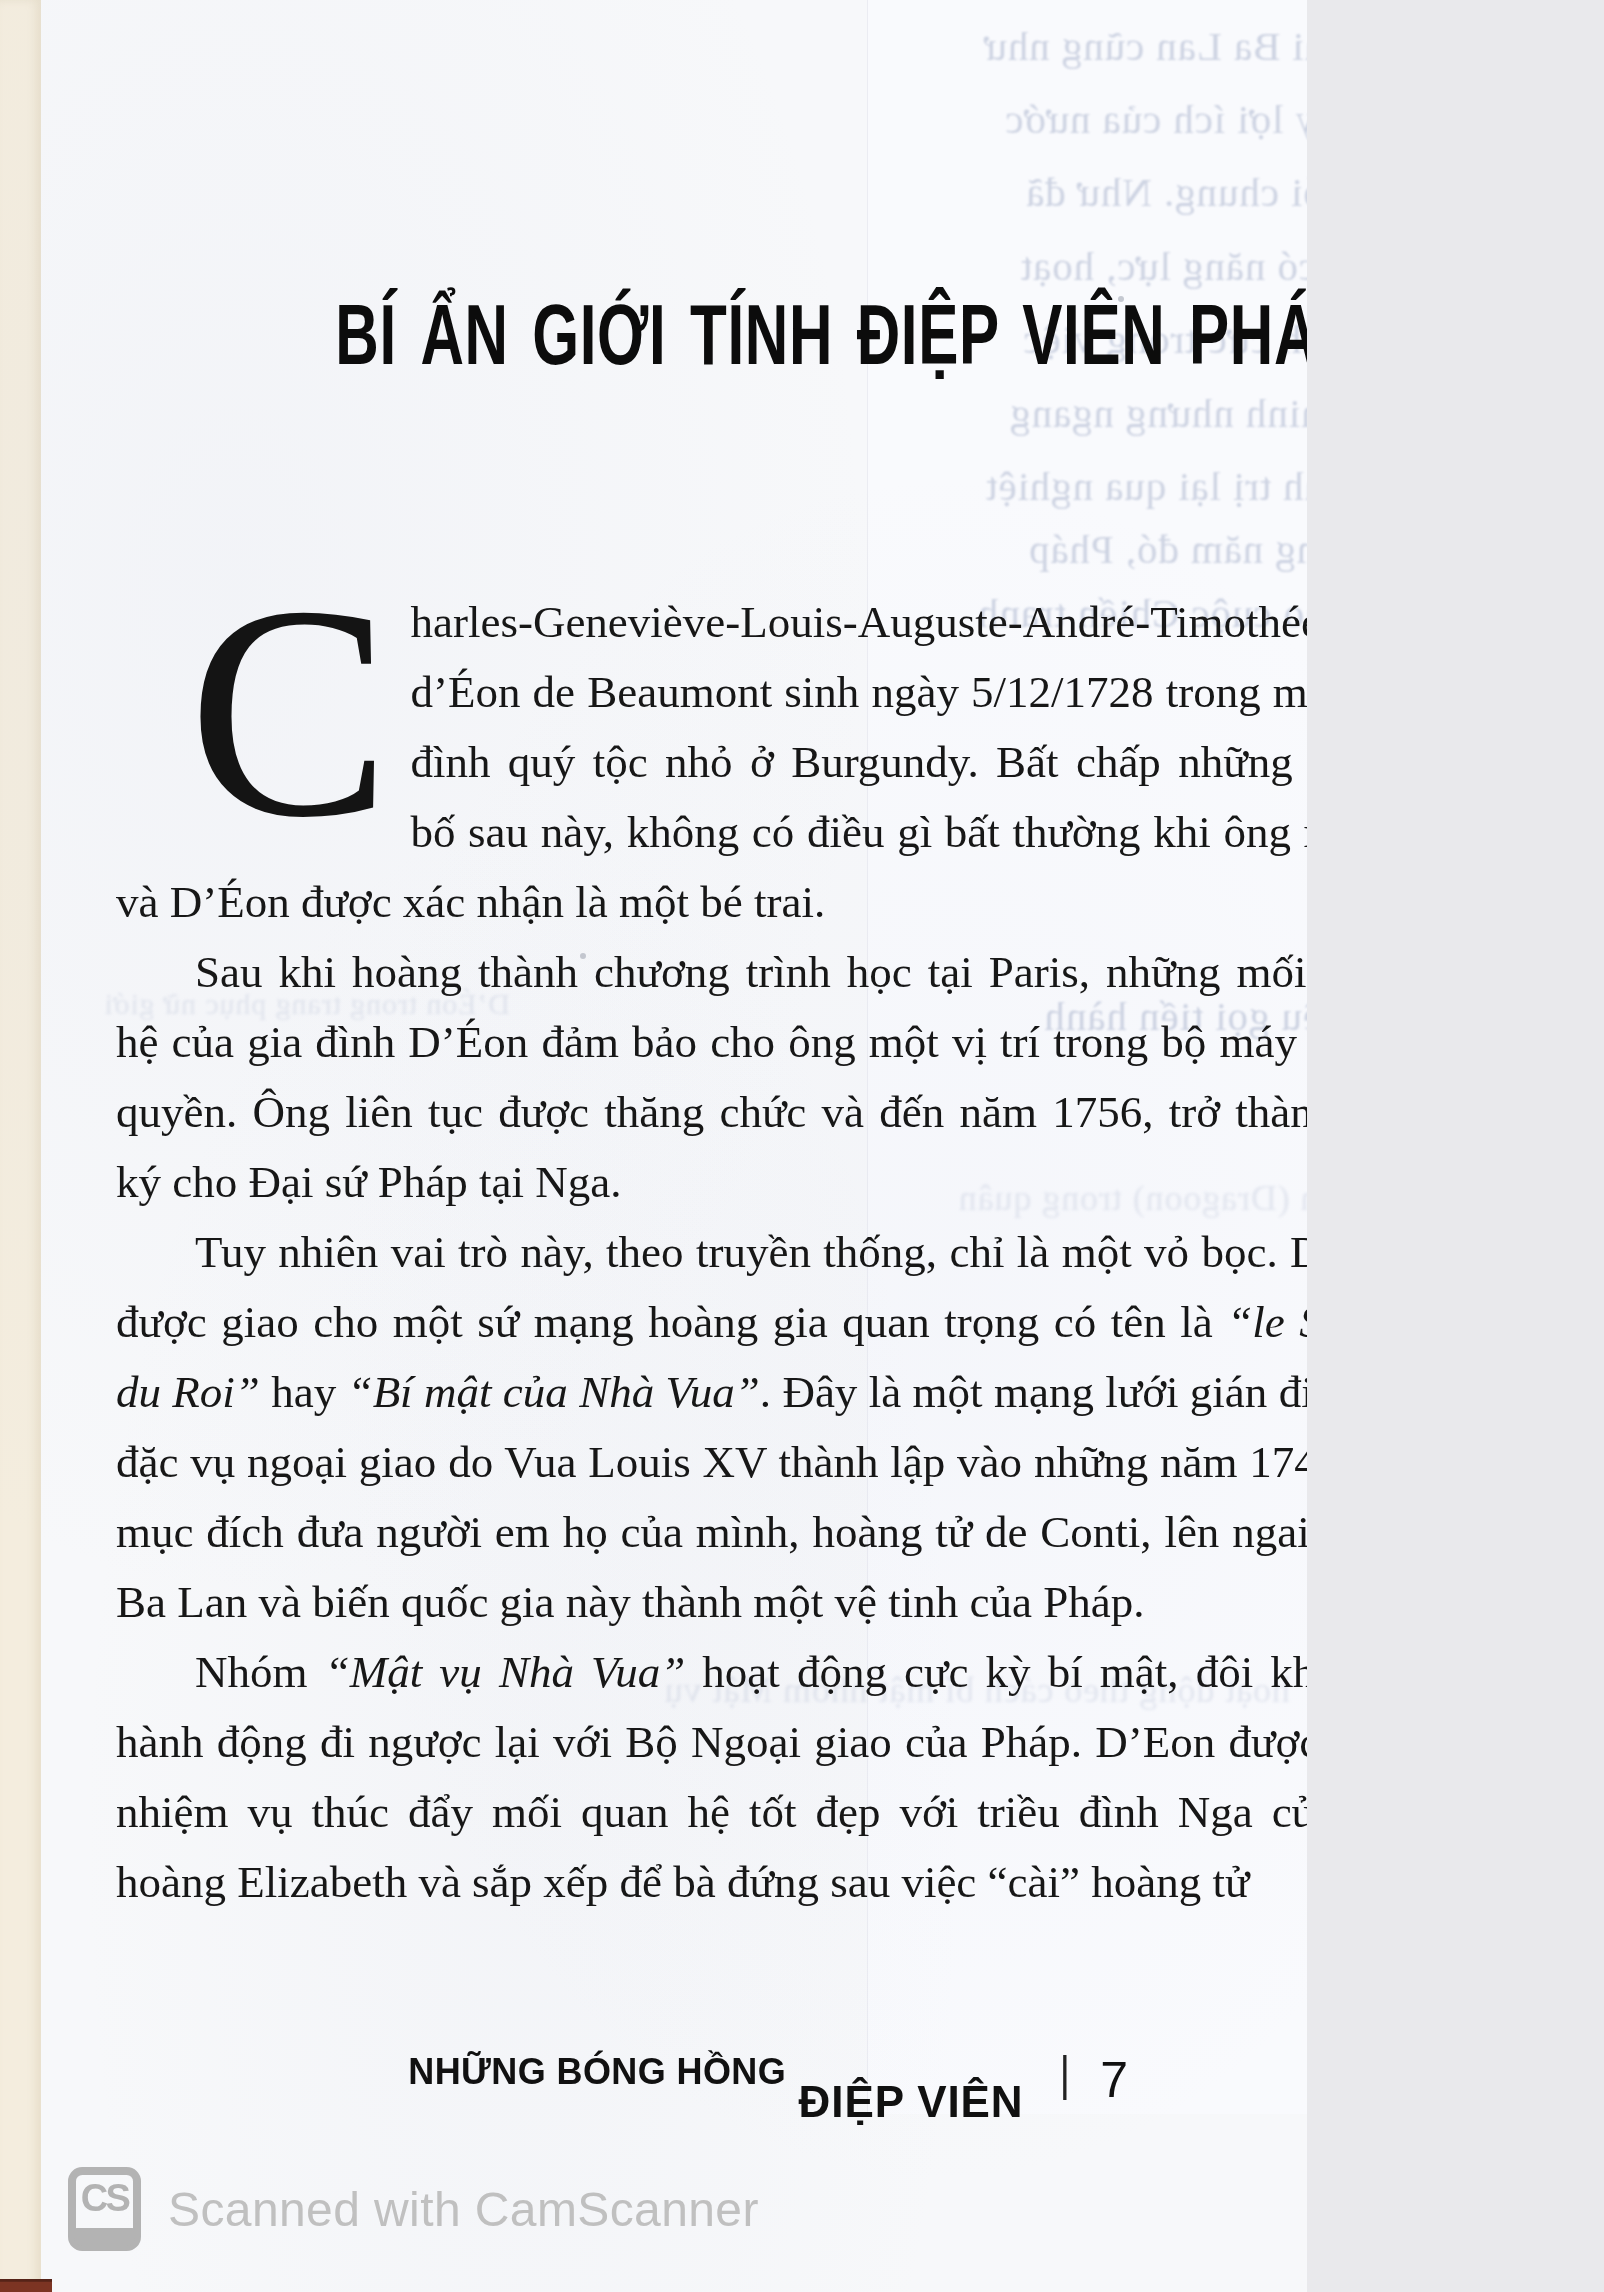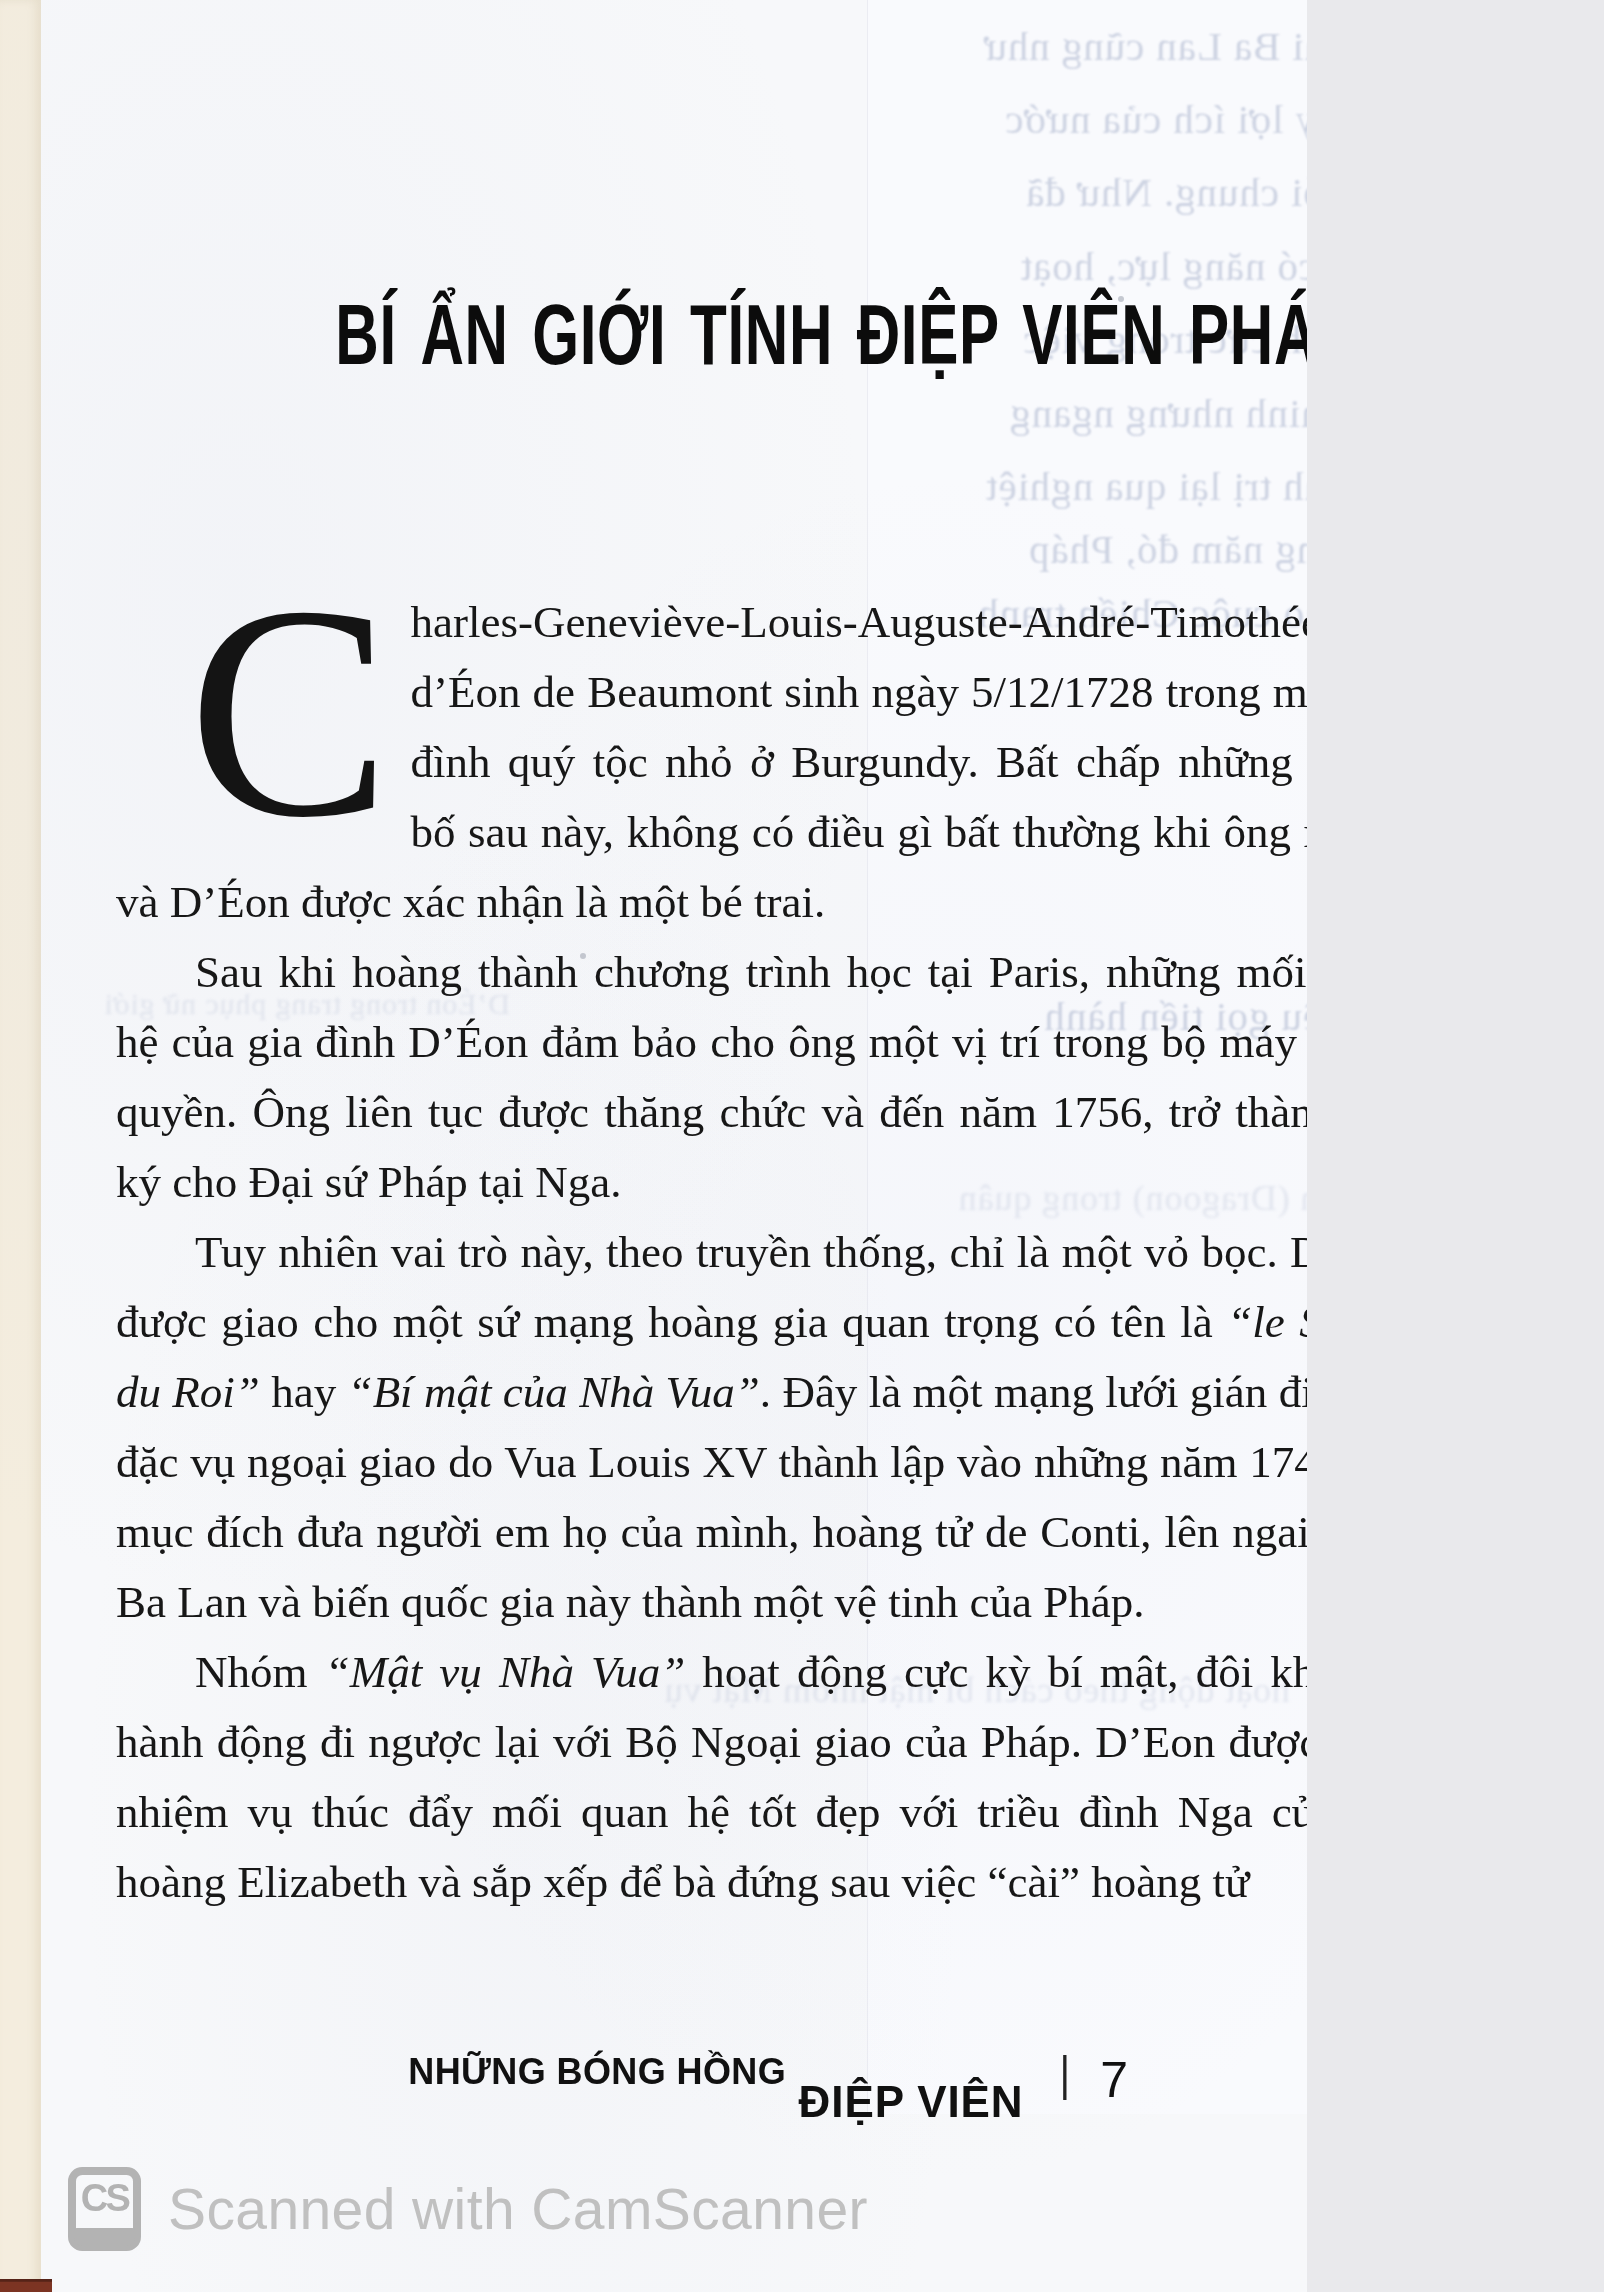--- a/index.html
+++ b/index.html
@@ -107,21 +107,21 @@
     font-family:"Liberation Sans",sans-serif;
     font-weight:700;font-size:38px;color:#b3b3b3;letter-spacing:-2.7px;
   }
   .cs-logo-bar{
     position:absolute;left:-1.8px;right:-1.8px;bottom:-2.7px;height:18px;
     background:#b3b3b3;border-radius:2.7px 2.7px 8px 8px;
   }
   .cs-text{
     margin-left:27px;
     font-family:"Liberation Sans",sans-serif;
-    font-size:57px;color:#c0c0c0;letter-spacing:0.4px;
+    font-size:48px;color:#c0c0c0;letter-spacing:0.4px;
     white-space:nowrap;
   }
 </style>
 </head>
 <body>
 
 <div class="scan-page">
 
   <div class="left-strip"></div>
   <div class="right-strip"></div>

